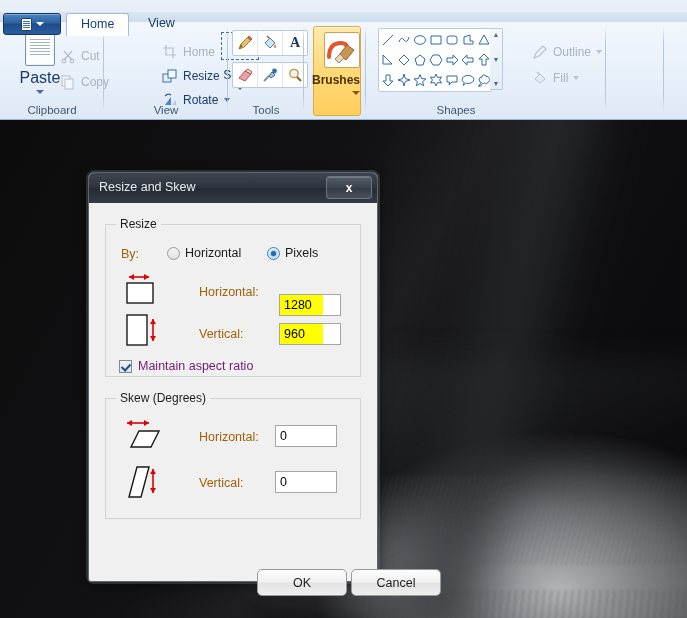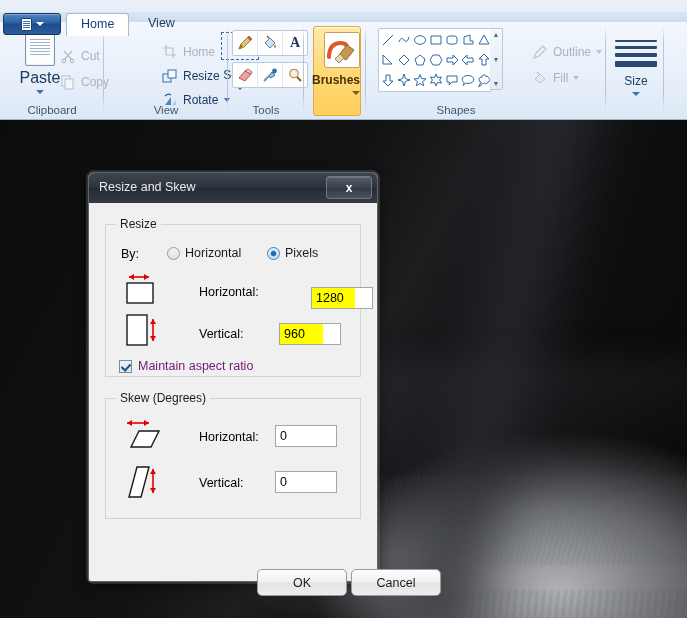--- a/index.html
+++ b/index.html
@@ -163,21 +163,21 @@
 
   .dlgbody{position:absolute;left:0;top:30px;width:288px;height:378px;background:#f0f0f0;
     border-radius:0 0 3px 3px;}
 
   fieldset.fs{position:absolute;margin:0;padding:0;border:1px solid #d3d3d3;background:transparent;}
   fieldset.fs legend{margin-left:10px;padding:0 4px;font-size:12px;color:#1c1c1c;}
 
   .fs-resize{left:16px;top:14px;width:254px;height:158px;}
   .fs-skew{left:16px;top:188px;width:254px;height:126px;}
 
-  .lbl{position:absolute;font-size:12.5px;color:#000000;}
+  .lbl{position:absolute;font-size:12.5px;color:#a16207;}
   .txtfield{position:absolute;height:22px;width:62px;background:#fff;border:1px solid #a6a6a6;
     box-sizing:border-box;font-size:12.5px;color:#000;padding:2px 4px;
     font-family:"Liberation Sans", sans-serif;outline:none;}
   .txtfield.sel{background:linear-gradient(to right,#ffff00 0 72%,#ffffff 72% 100%);}
 
   .radio{position:absolute;display:flex;align-items:center;gap:5px;cursor:pointer;font-size:12.5px;color:#1c1c1c;}
   .rdot{width:13px;height:13px;border-radius:50%;background:linear-gradient(to bottom,#f3f3f3,#e2e2e2);
     border:1px solid #9a9a9a;position:relative;box-sizing:border-box;}
   .rdot.on{background:linear-gradient(to bottom,#e8f3fc,#cfe6f9);border-color:#3c7fb1;}
   .rdot.on:after{content:"";position:absolute;left:3px;top:3px;width:5px;height:5px;border-radius:50%;
@@ -557,30 +557,20 @@
           </span>
           <span>Fill</span>
           <span style="width:0;height:0;border-left:3.5px solid transparent;border-right:3.5px solid transparent;border-top:4px solid #b8c3cf;"></span>
         </div>
 
         <div class="glabel" style="left:0;width:180px">Shapes</div>
         <div class="gsep" style="left:239px"></div>
       </div>
 
       <div class="group" style="left:606px;width:58px">
-        <div class="sizebtn" style="left:2px">
-          <div class="sizelines">
-            <i style="height:2px"></i>
-              <i style="height:3px"></i>
-              <i style="height:4px"></i>
-              <i style="height:6px"></i>
-          </div>
-          <div class="t">Size</div>
-          <div class="dd"></div>
-        </div>
         <div class="gsep" style="left:57px"></div>
       </div>
 
 
     </div>
   </div>
 
   <div class="canvas">
     <div class="photo">
       <div class="streak"></div>
@@ -617,21 +607,21 @@
 
       <div class="iconcell" style="left:32px;top:66px;width:40px;height:36px">
         <svg width="40" height="36" viewBox="0 0 40 36">
           <path d="M8 8 H28" stroke="#e00000" stroke-width="1.6"></path>
           <polygon points="8,8 13,5 13,11" fill="#e00000"></polygon>
           <polygon points="28,8 23,5 23,11" fill="#e00000"></polygon>
           <rect x="6" y="14" width="26" height="20" fill="#ffffff" stroke="#1a1a1a" stroke-width="1.4"></rect>
           </svg>
       </div>
       <div class="lbl" style="left:110px;top:82px">Horizontal:</div>
-      <input class="txtfield sel" style="left: 190px; top: 84px; margin-left: 32px;" value="1280">
+      <input class="txtfield sel" style="left: 190px; top: 91px;" value="1280">
 
       <div class="iconcell" style="left:32px;top:108px;width:40px;height:40px">
         <svg width="40" height="40" viewBox="0 0 40 40">
           <rect x="6" y="4" width="20" height="30" fill="#ffffff" stroke="#1a1a1a" stroke-width="1.4"></rect>
           <path d="M32 8 V30" stroke="#e00000" stroke-width="1.6"></path>
           <polygon points="32,8 29,13 35,13" fill="#e00000"></polygon>
           <polygon points="32,30 29,25 35,25" fill="#e00000"></polygon>
           </svg>
       </div>
       <div class="lbl" style="left:110px;top:124px">Vertical:</div>

